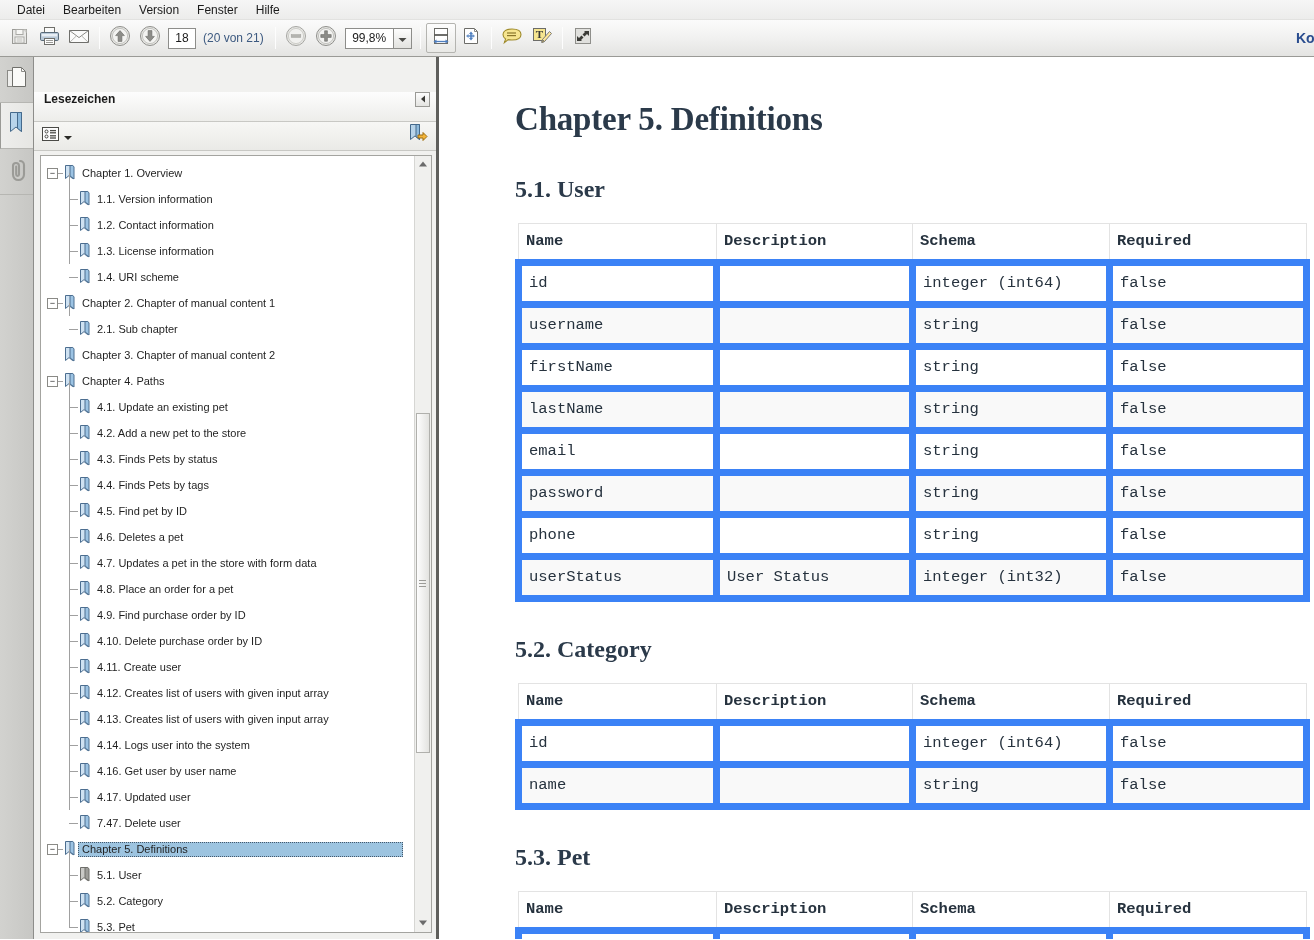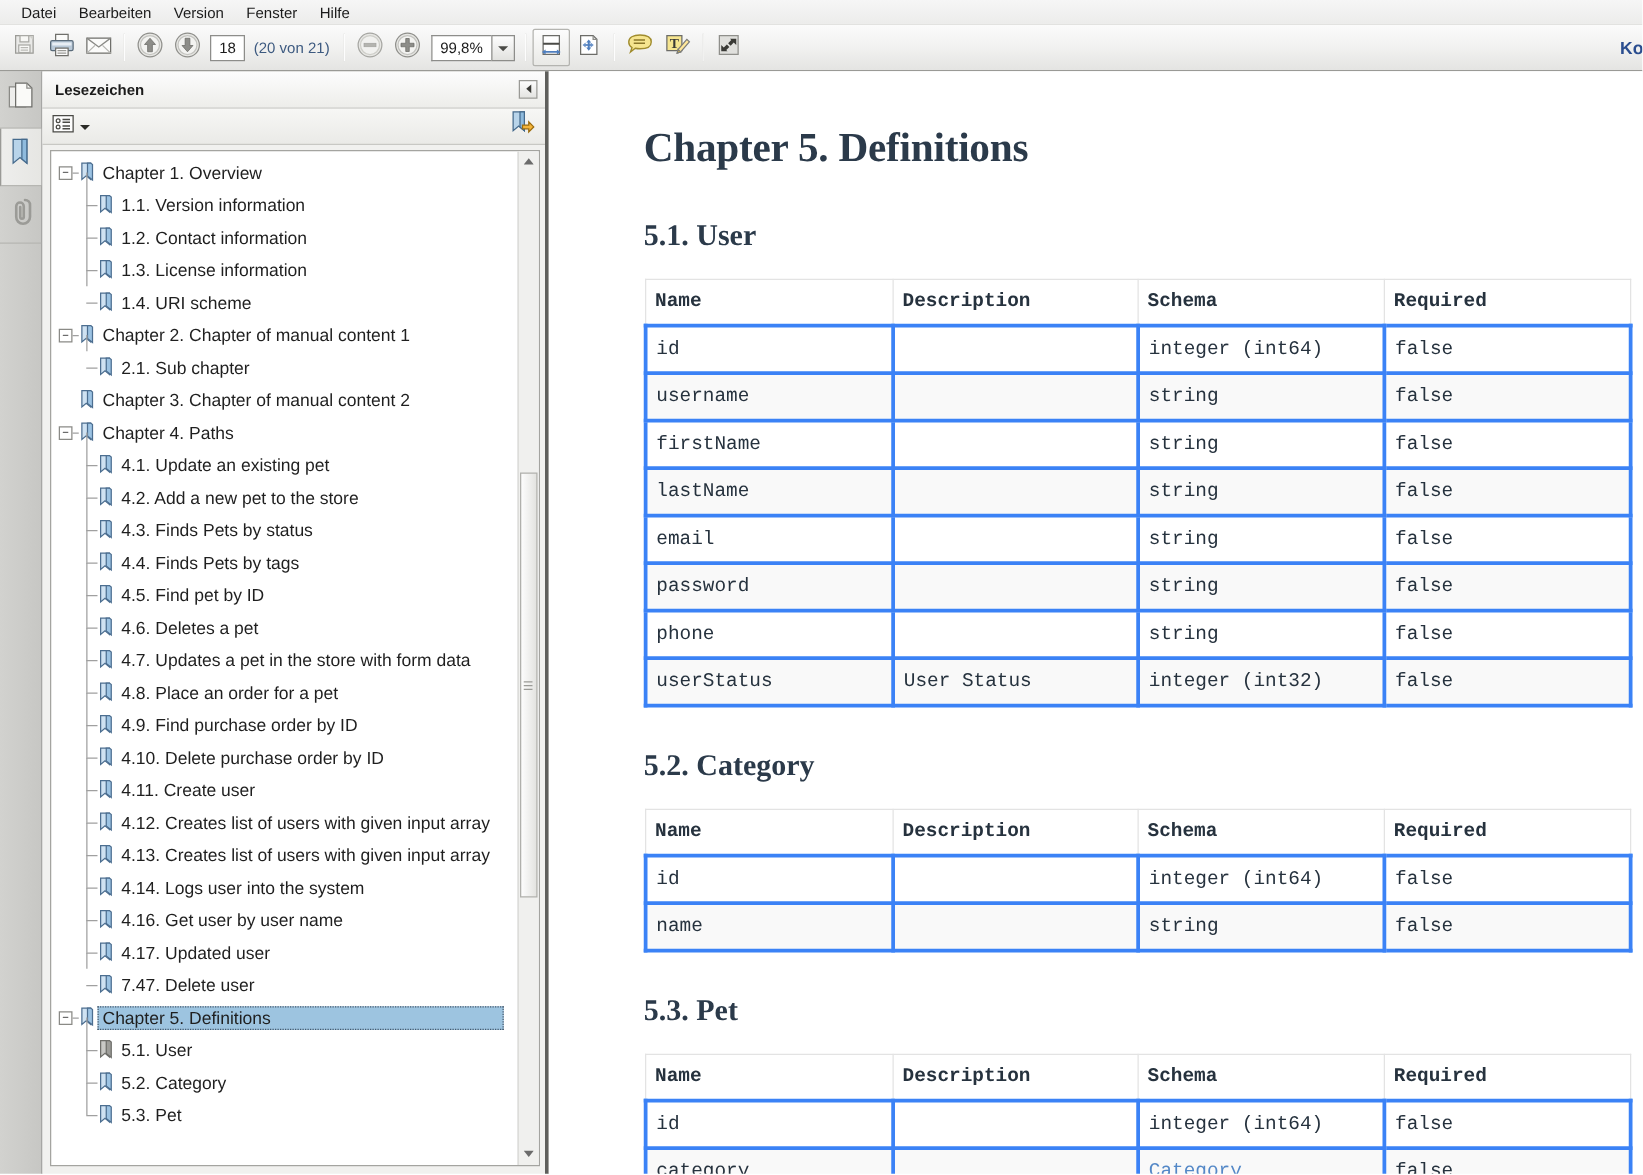--- a/index.html
+++ b/index.html
@@ -108,22 +108,23 @@
   #sidebar {
     width: 405px;
     background: #f1f1ef;
     border-right: 3px solid #5f5f5c;
     display: flex; flex-direction: column;
   }
   #sb-header {
     height: 30px;
     background: linear-gradient(to bottom,#fdfdfd,#ededea);
     border-bottom: 1px solid #c8c8c4;
-    display: flex; align-items: center;
+    display: flex; align-items: flex-start;
     padding: 0 6px 0 10px;
+    margin-top: 35px;
   }
   #sb-title { font-size: 12px; font-weight: bold; color: #1b1b1b; flex: 1; }
   #sb-collapse {
     width: 15px; height: 15px;
     border: 1px solid #9a9a96;
     background: linear-gradient(to bottom,#fdfdfd,#e4e4e1);
     display: flex; align-items: center; justify-content: center;
     cursor: default; font-size: 8px; color: #303030;
   }
   #sb-toolbar {
@@ -152,21 +153,21 @@
 
   
   .trow {
     height: 26px;
     display: flex; align-items: center;
     cursor: default; position: relative;
     white-space: nowrap;
   }
   .trow .tw { flex: 0 0 auto; }
   .tlabel {
-    font-size: 14px; color: #1f1f1f;
+    font-size: 11px; color: #1f1f1f;
     padding: 1px 4px 2px 4px;
   }
   .trow.sel .tlabel {
     background: #9dc4e0;
     border: 1px dotted #45586b;
     padding: 0 3px 1px 3px;
     width: 325px;
   }
   .toggle {
     width: 11px; height: 11px;
@@ -245,21 +246,21 @@
     font-size: 15.5px; font-weight: bold;
     color: #26323e;
     padding: 8px 7px 9px 7px;
     border: 1px solid #e3e3e3;
     border-bottom: 2px solid #cfcfcf;
     background: #fff;
   }
   table.doc td {
     font-size: 15.5px; color: #26323e;
     padding: 8px 7px 9px 7px;
-    border: 3px solid #3b82f6;
+    border: 7px solid #3b82f6;
     background: #fff;
     overflow: hidden;
   }
   table.doc tr.alt td { background: #f9f9f9; }
   table.doc col.c1 { width: 198px; }
   table.doc col.c2 { width: 196px; }
   table.doc col.c3 { width: 197px; }
   table.doc col.c4 { width: 197px; }
   a.doclink { color: #5488c7; text-decoration: none; }
 </style>

